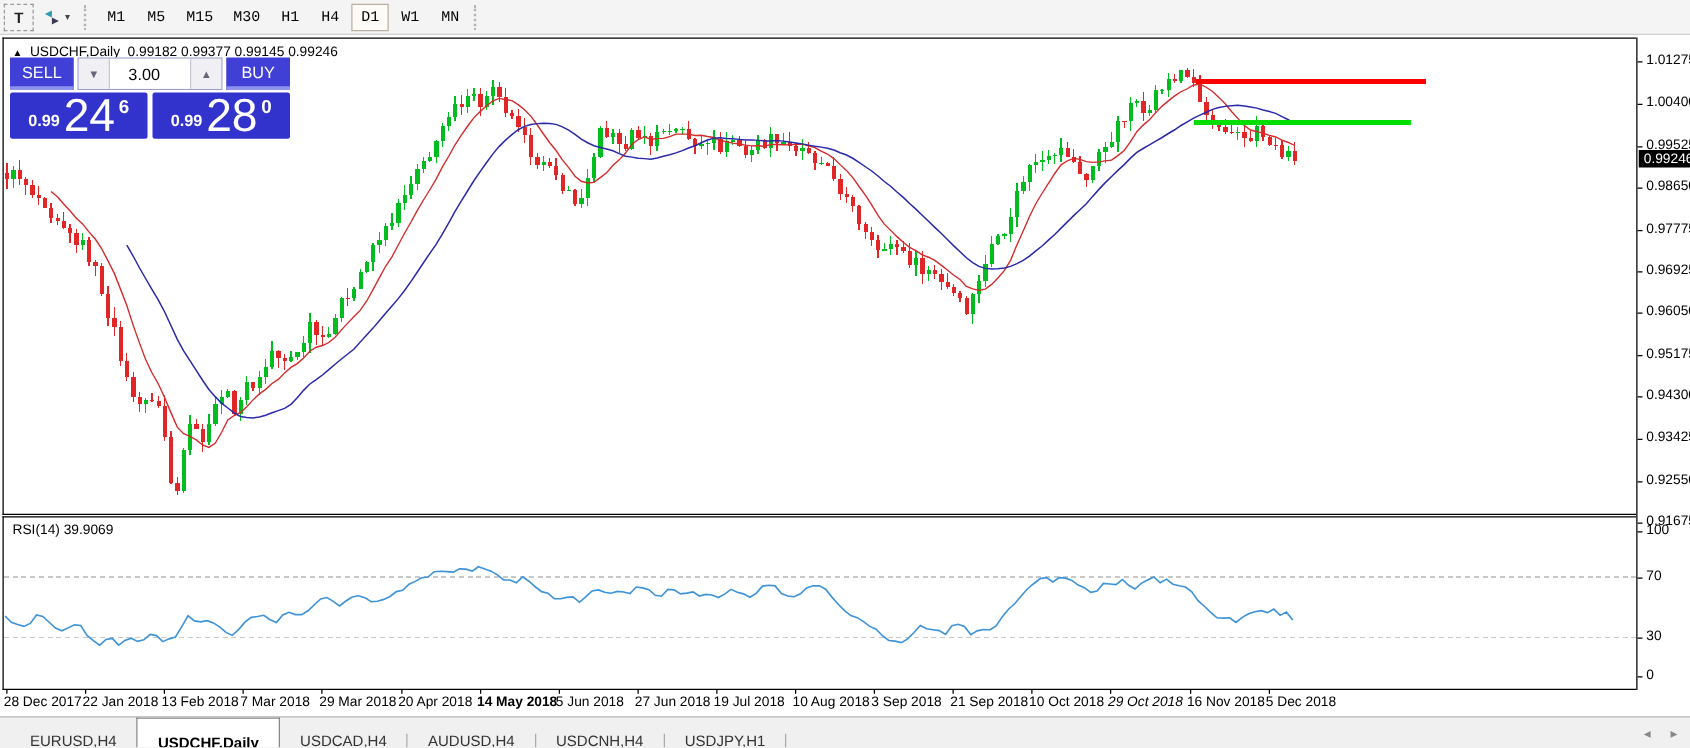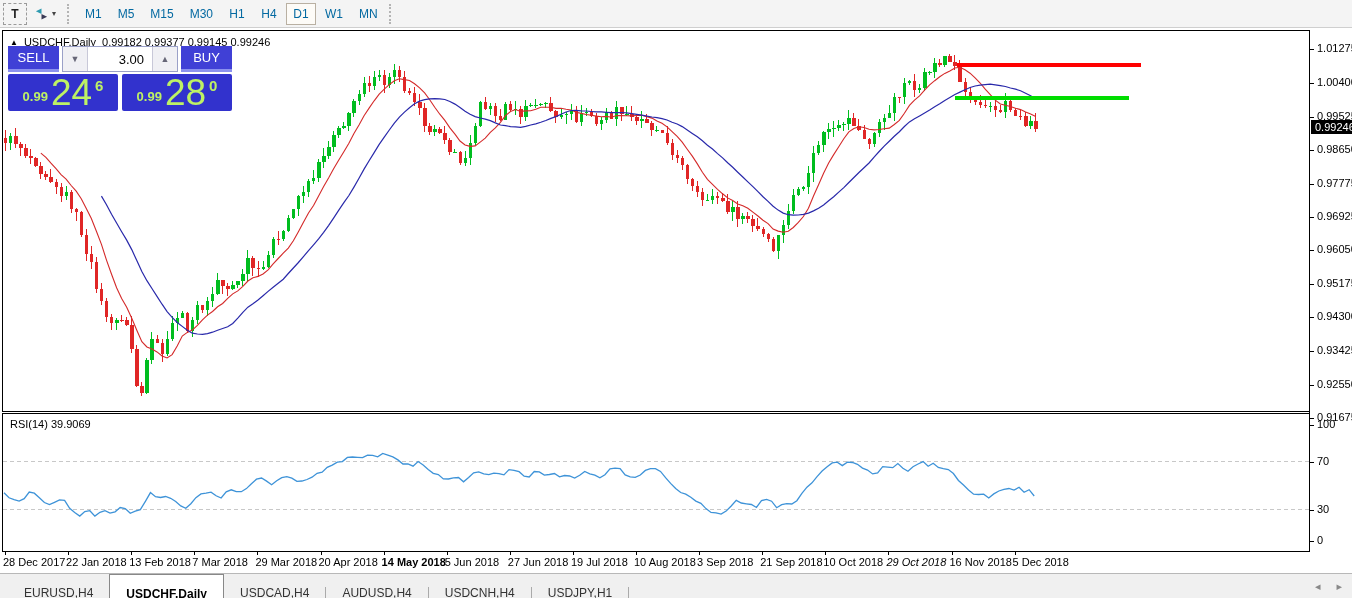--- a/index.html
+++ b/index.html
@@ -10,21 +10,21 @@
   .toolbar{position:absolute;left:0;top:0;width:1352px;height:28px;background:#f4f4f4;
            border-bottom:1px solid #cfcfcf;display:flex;align-items:center;padding-left:3px;}
   .tbtn{height:22px;min-width:24px;border:1px solid transparent;background:transparent;
         font-family:"Liberation Sans",sans-serif;font-size:12px;color:#222;display:flex;
         align-items:center;justify-content:center;cursor:default;}
   .ttool{border:1px dashed #9a9a9a;font-weight:bold;width:22px;}
   .itool{width:36px;gap:3px;}
   .caret{font-size:8px;color:#444;}
   .grip{width:7px;height:20px;margin:0 4px;border-left:2px dotted #b4b4b4;}
   .tfbtn{height:22px;min-width:30px;padding:0 6px;border:1px solid transparent;background:transparent;
-         font-family:Liberation Sans, sans-serif;font-size:12px;color:#0369a1;}
+         font-family:Liberation Mono, monospace;font-size:12px;color:#000000;}
   .tfbtn.active{background:#fdfbf7;border:1px solid #b9b0a2;}
   .tf-group{display:flex;align-items:center;gap:2px;}
   
   .chartwin{position:absolute;left:0;top:28px;width:1352px;height:545px;background:#fff;}
   .plot-main{position:absolute;left:2px;top:2px;width:1307px;height:382px;background:#fff;
              border:1px solid #000;border-right:none;}
   .plot-rsi{position:absolute;left:2px;top:385px;width:1307px;height:139px;background:#fff;
             border-top:1px solid #000;border-bottom:1px solid #000;border-left:1px solid #000;}
   .chart-title{position:absolute;left:10px;top:8px;font-size:11px;display:flex;gap:6px;align-items:center;}
   .chart-title .tri{font-size:8px;}
@@ -40,24 +40,24 @@
   
   .trade-panel{position:absolute;left:8px;top:18px;width:224px;z-index:5;}
   .tp-row1{display:flex;height:26px;gap:3px;}
   .tp-sell-btn,.tp-buy-btn{width:51px;background:#4040d6;color:#fff;border:none;
         border-bottom:3px solid #8c92ee;font-family:"Liberation Sans",sans-serif;
         font-size:13px;padding:0;}
   .tp-spin{flex:1;display:flex;border:1px solid #9aa0c8;background:#fff;}
   .spin-dn,.spin-up{width:25px;background:#f0f0f4;border:none;border-right:1px solid #c8c8d8;
         color:#667;font-size:9px;padding:0;}
   .spin-up{border-right:none;border-left:1px solid #c8c8d8;}
-  .spin-val{flex:1;display:flex;align-items:center;justify-content:flex-end;padding-right:8px;
+  .spin-val{flex:1;display:flex;align-items:center;justify-content:flex-end;padding-right:24px;
         font-size:13px;background:#fff;}
   .tp-row2{display:flex;gap:4px;margin-top:2px;height:37px;}
-  .tp-price{flex:1;background:#3232cd;color:#bef264;border:none;border-radius:2px;display:flex;
+  .tp-price{flex:1;background:#3232cd;color:#ffffff;border:none;border-radius:2px;display:flex;
         align-items:center;justify-content:center;gap:3px;padding:0;font-family:"Liberation Sans",sans-serif;}
   .tp-price .pp{font-size:13px;font-weight:bold;margin-top:8px;}
   .tp-price .pb{font-size:37px;line-height:31px;}
   .tp-price .ps{font-size:15px;font-weight:bold;align-self:flex-start;margin-top:3px;}
   
   .tabbar{position:absolute;left:0;top:573px;width:1352px;height:39px;background:#f0f0f0;
           border-top:1px solid #b8b8b8;display:flex;align-items:stretch;padding-left:8px;}
   .tab{display:flex;align-items:center;padding:0 16px;font-size:12px;color:#333;border:none;
        background:transparent;font-family:"Liberation Sans",sans-serif;}
   .tab.active{background:#fff;border:1px solid #888;border-bottom:none;font-weight:bold;color:#000;}

